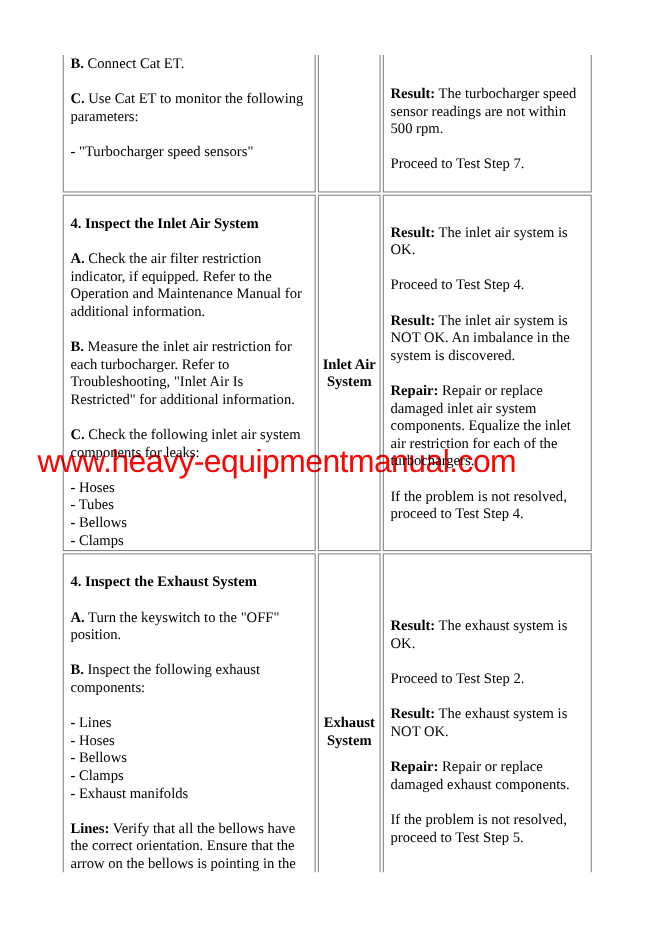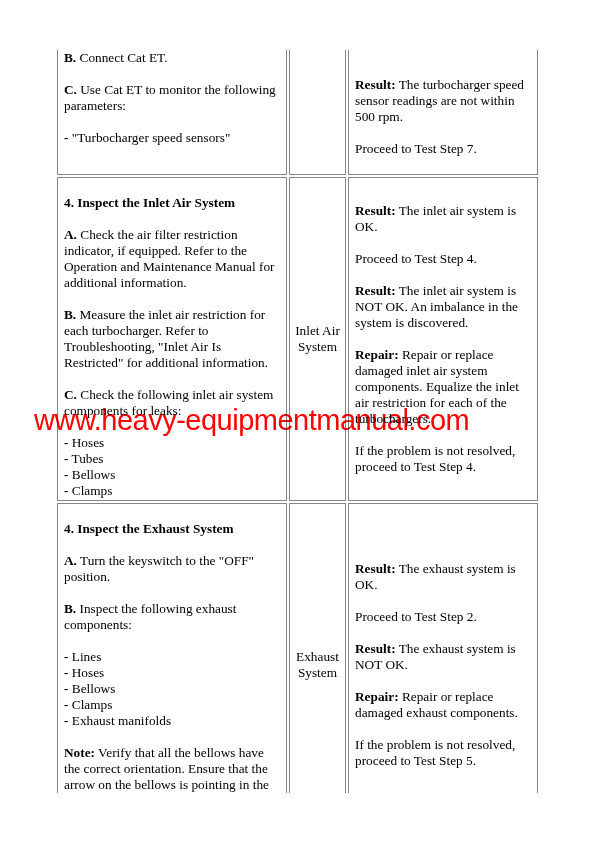--- a/index.html
+++ b/index.html
@@ -43,20 +43,21 @@
     padding: 1px 6px;
     font-size: 13.3px;
     line-height: 16px;
     box-sizing: border-box;
     background: #ffffff;
     word-wrap: break-word;
   }
   td.sys {
     text-align: center;
     padding: 1px 2px;
+    font-weight: bold;
   }
 
   .para { margin: 16px 0; }
   .para.tight { margin: 0; }
 
   b { font-weight: bold; }
 
   
   tr.row-cut-top td { vertical-align: top; }
   tr.row-cut-top td .para:first-child { margin-top: 0; }
@@ -125,21 +126,21 @@
           <tr>
             <td>
               <div class="para"><b>4. Inspect the Exhaust System</b></div>
               <div class="para"><b>A.</b> Turn the keyswitch to the "OFF" position.</div>
               <div class="para"><b>B.</b> Inspect the following exhaust components:</div>
               <div class="para tight"><b>-</b> Lines</div>
               <div class="para tight"><b>-</b> Hoses</div>
               <div class="para tight"><b>-</b> Bellows</div>
               <div class="para tight"><b>-</b> Clamps</div>
               <div class="para tight"><b>-</b> Exhaust manifolds</div>
-              <div class="para"><b>Note:</b> Verify that all the bellows have the correct orientation. Ensure that the arrow on the bellows is pointing in the direction of the exhaust flow.</div>
+              <div class="para"><b>Lines:</b> Verify that all the bellows have the correct orientation. Ensure that the arrow on the bellows is pointing in the direction of the exhaust flow.</div>
             </td>
             <td class="sys">
               <div>Exhaust System</div>
             </td>
             <td class="res">
               <div class="para"><b>Result:</b> The exhaust system is OK.</div>
               <div class="para">Proceed to Test Step 2.</div>
               <div class="para"><b>Result:</b> The exhaust system is NOT OK.</div>
               <div class="para"><b>Repair:</b> Repair or replace damaged exhaust components.</div>
               <div class="para">If the problem is not resolved, proceed to Test Step 5.</div>

